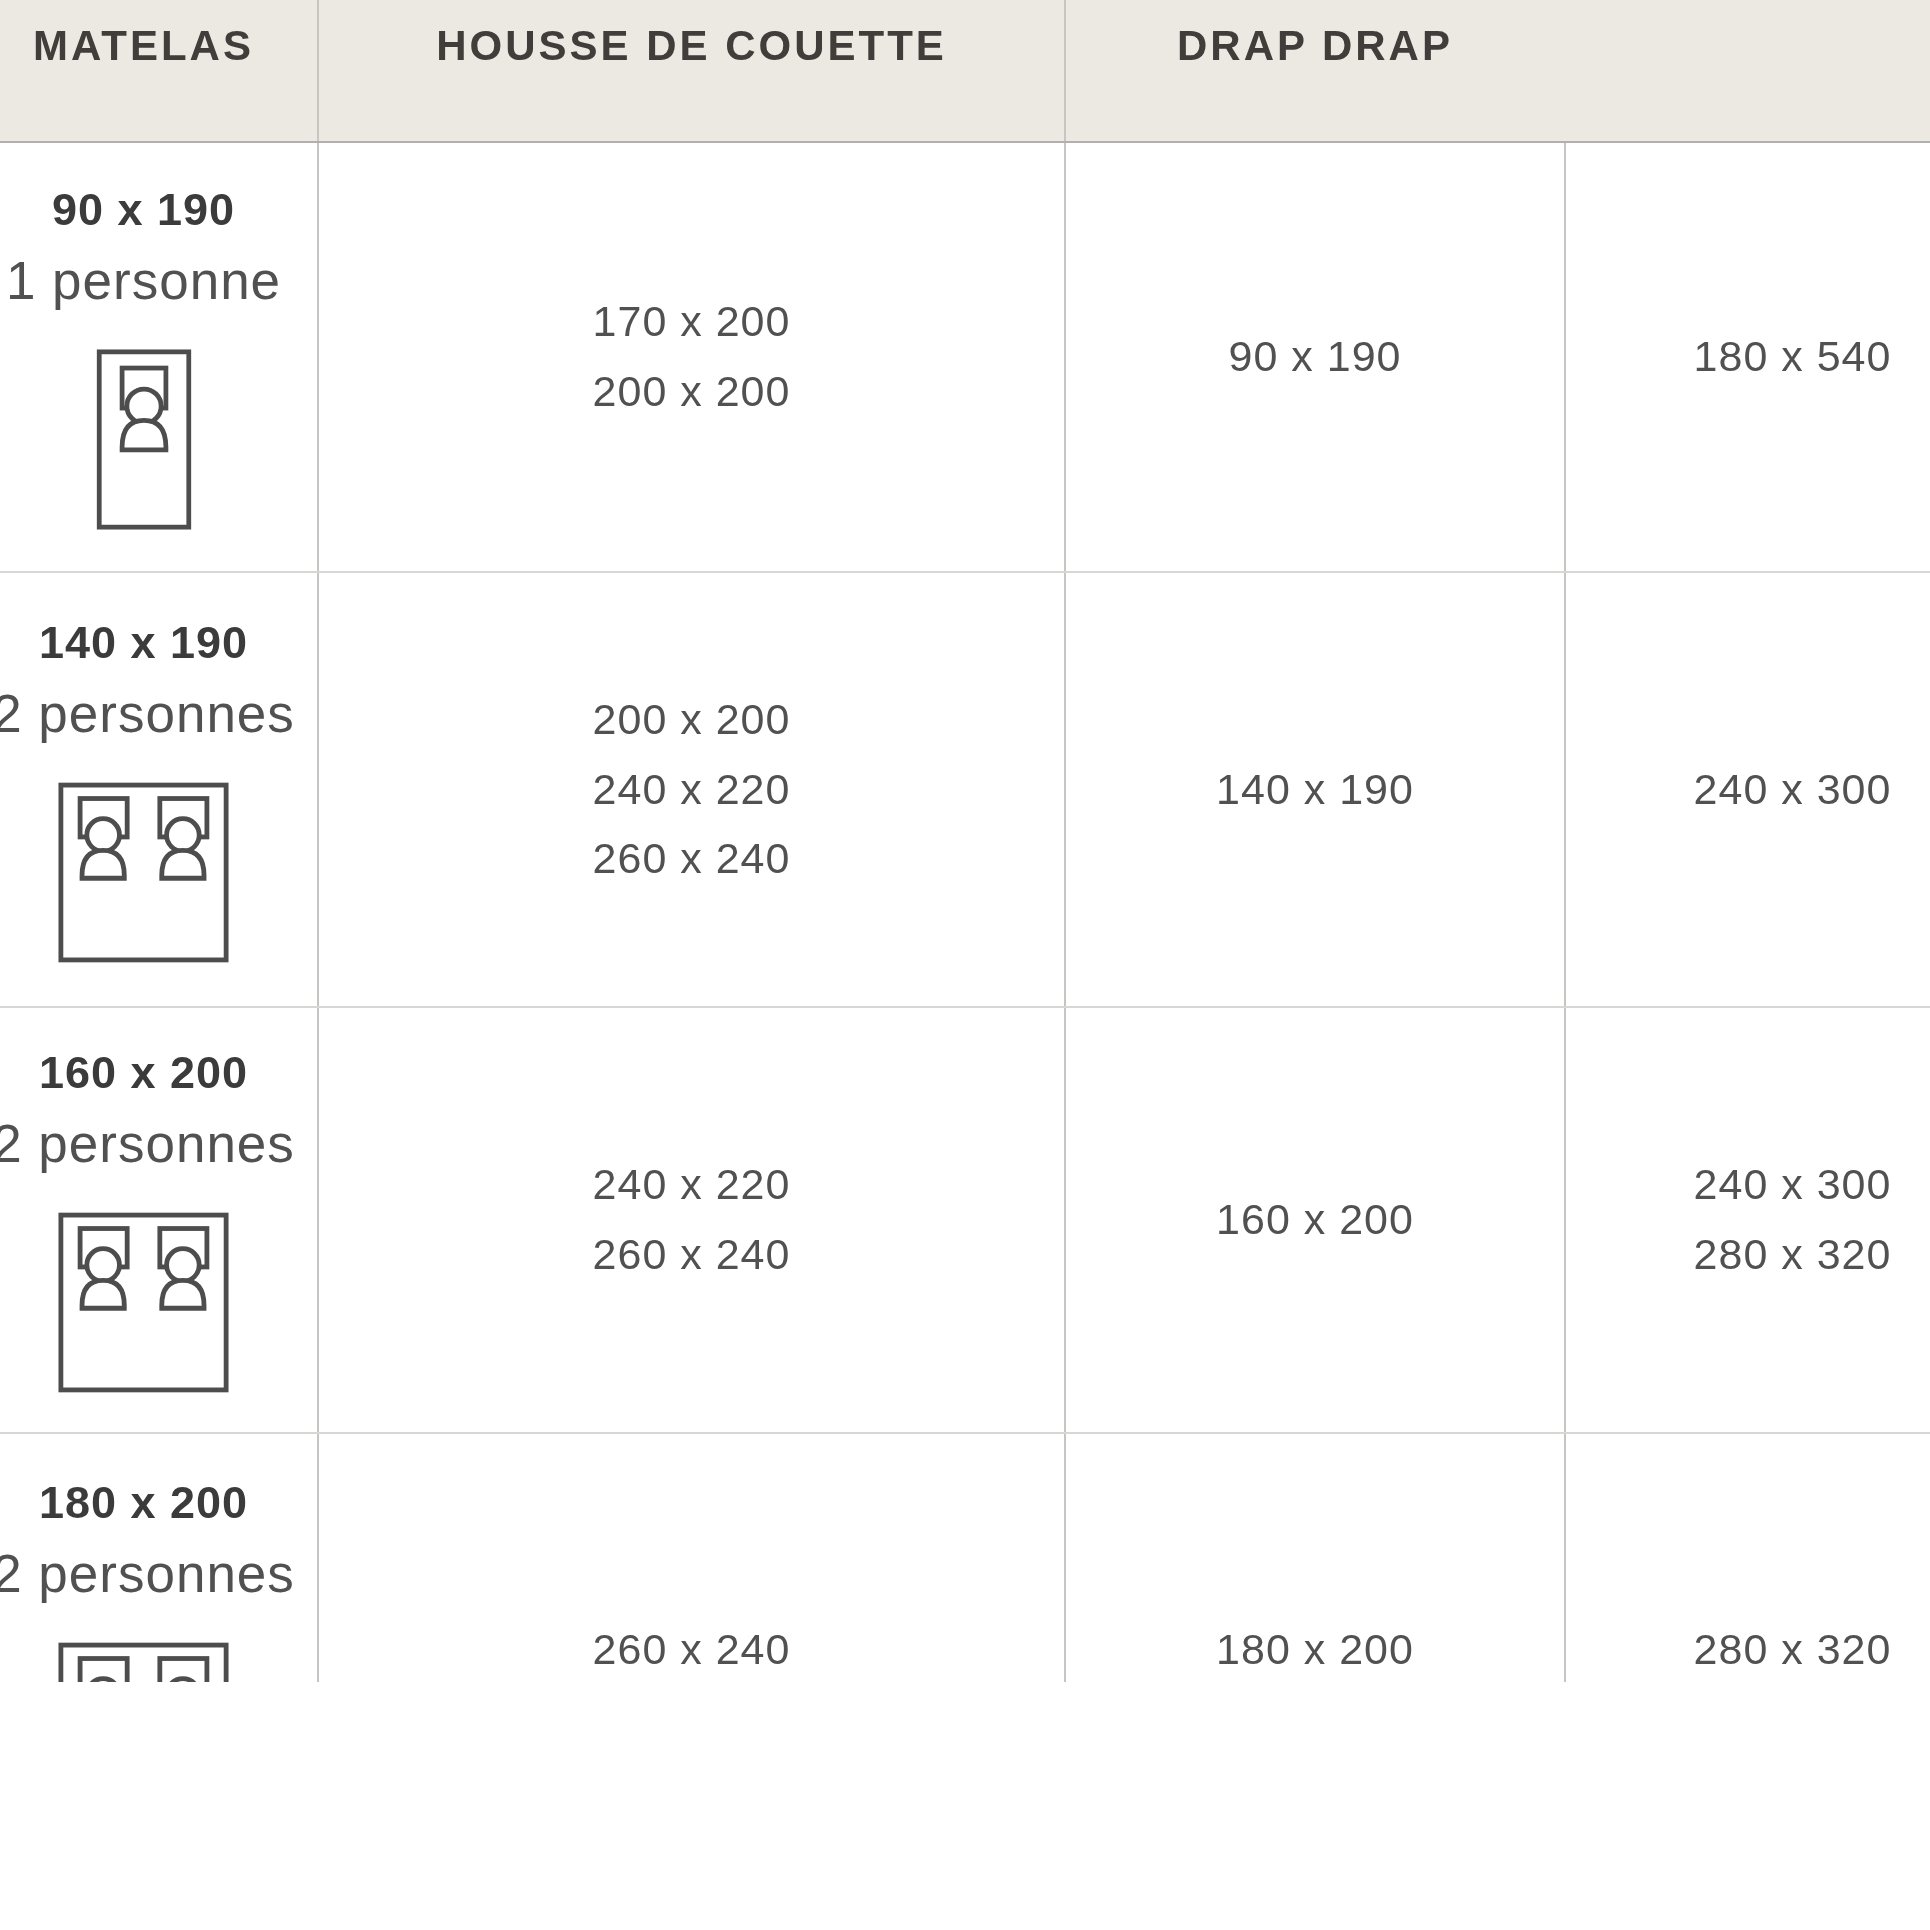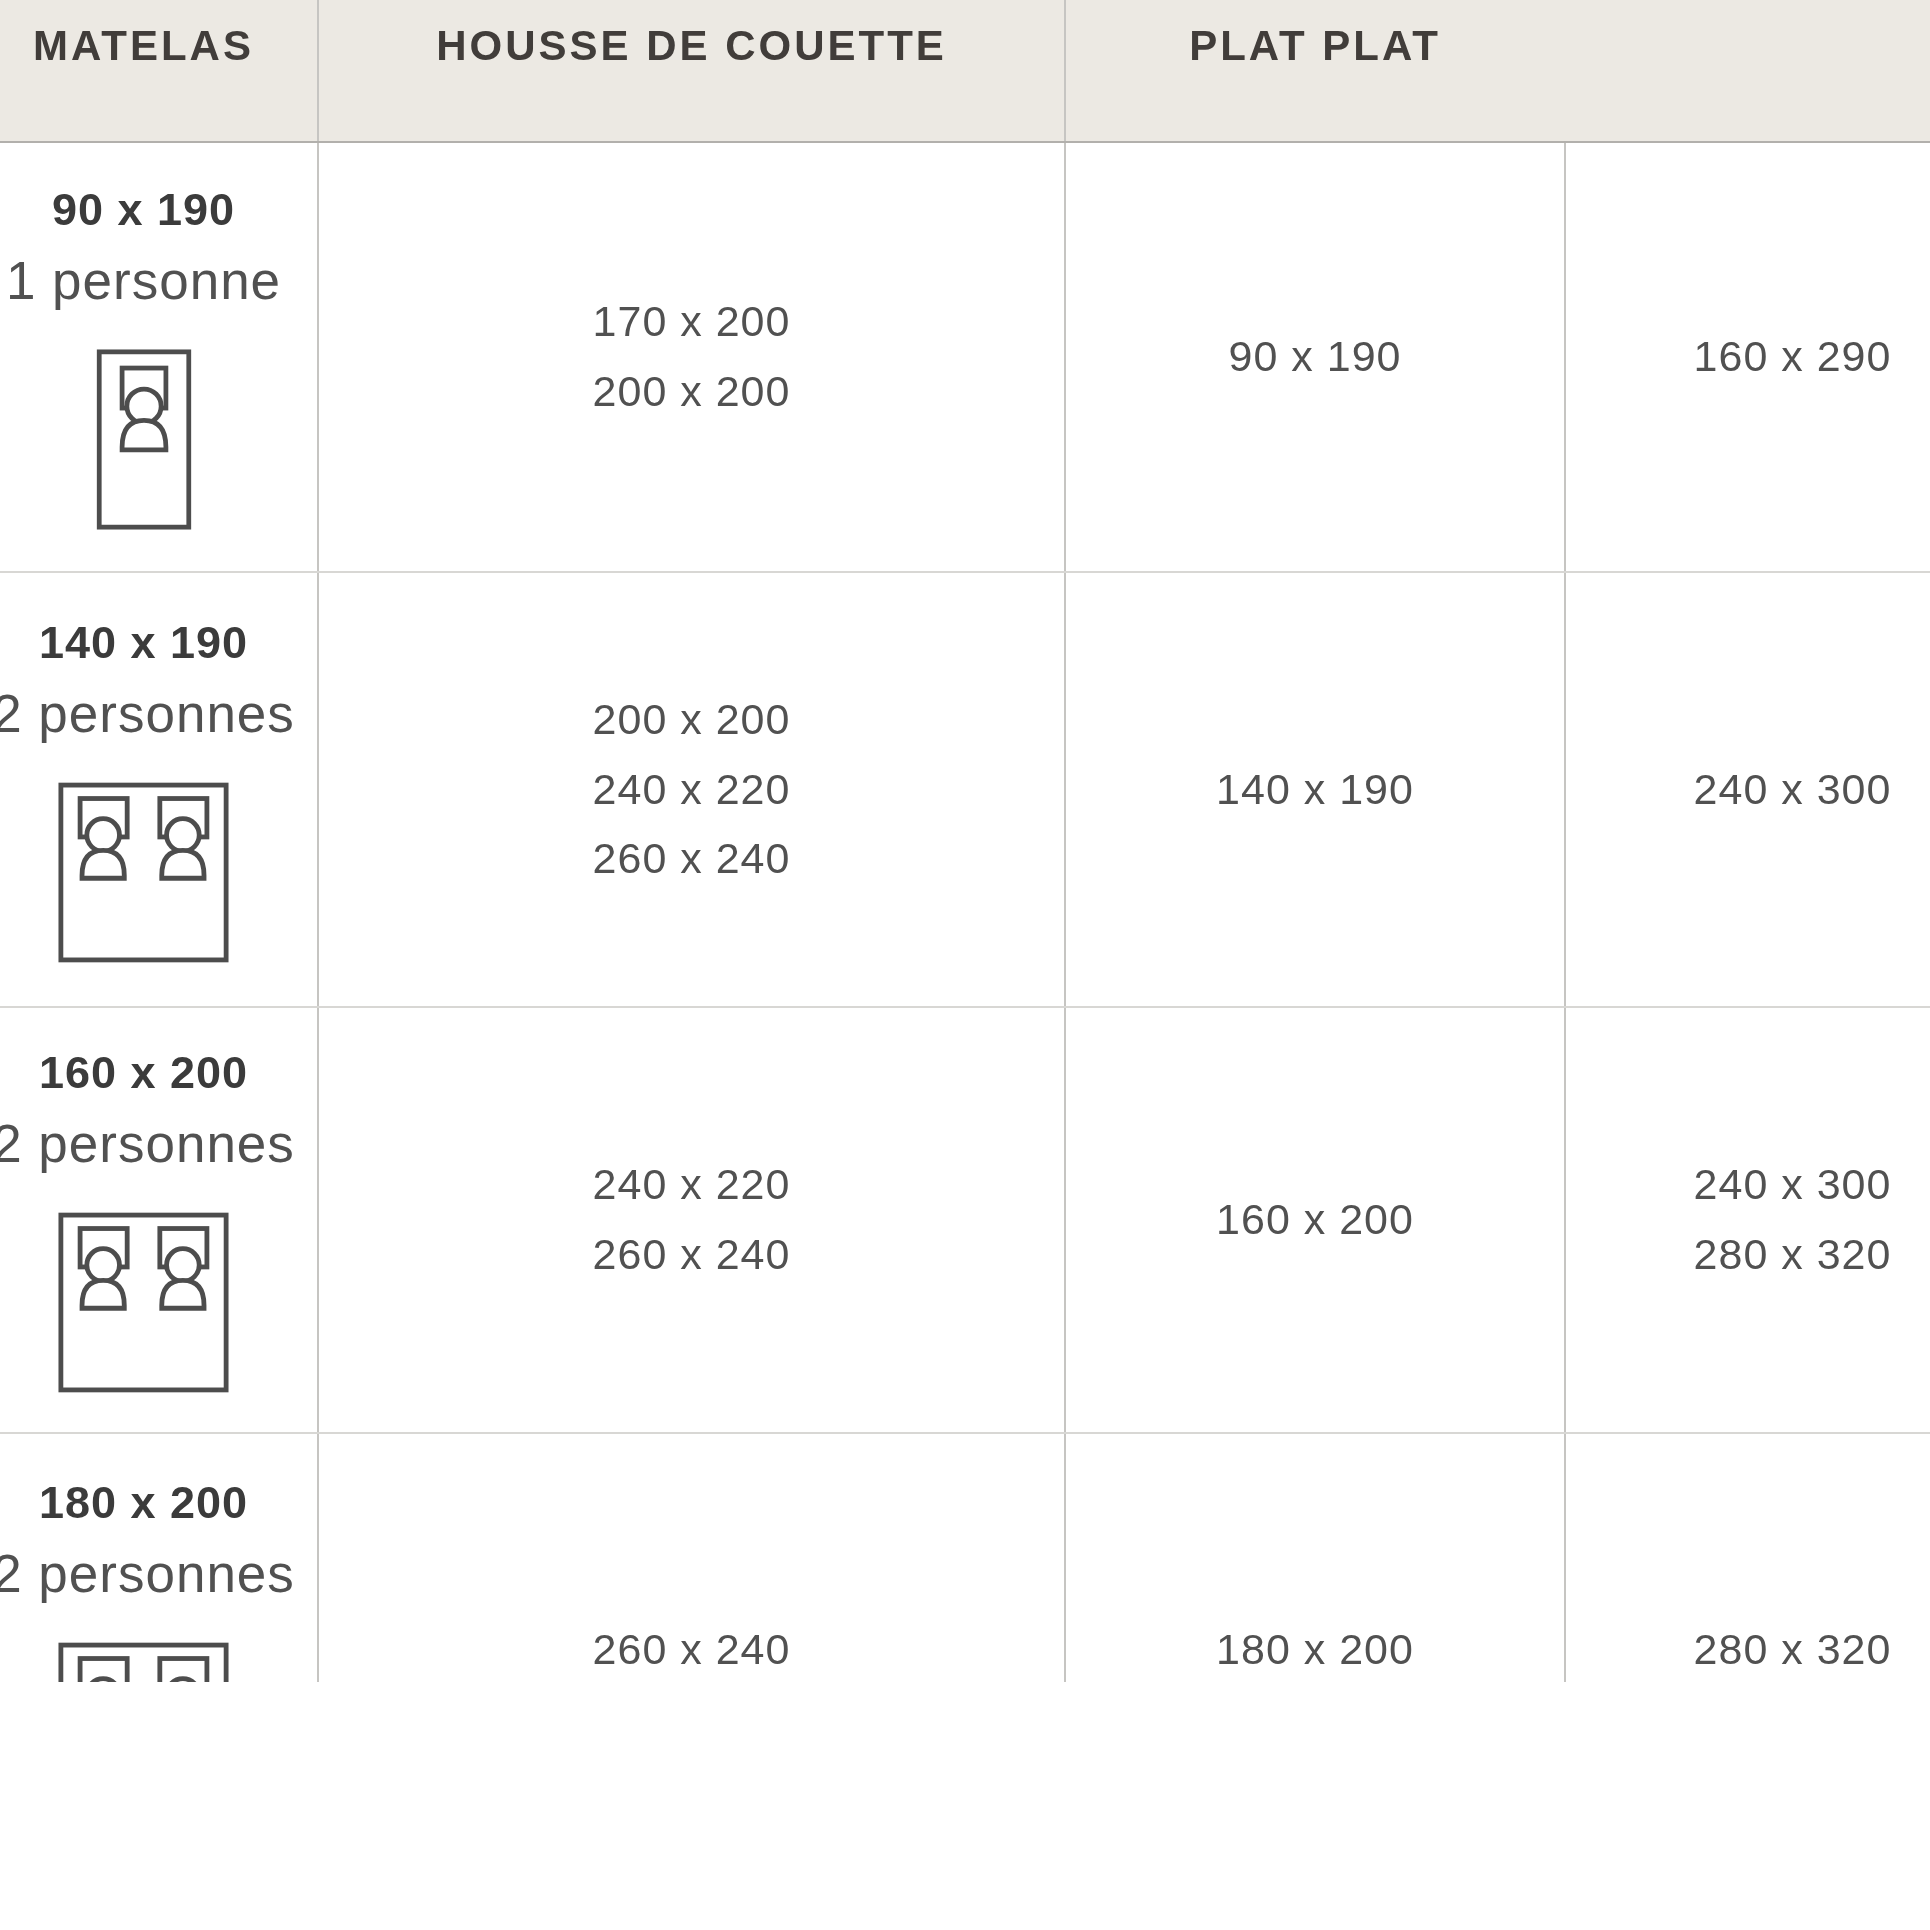--- a/index.html
+++ b/index.html
@@ -109,21 +109,21 @@
   <div class="tbl">
 
     <div class="row header-row">
       <div class="cell">
         <span>MATELAS</span>
       </div>
       <div class="cell">
         <span>HOUSSE DE COUETTE</span>
       </div>
       <div class="cell">
-        <span>PLAT PLAT</span>
+        <span>DRAP DRAP</span>
       </div>
     </div>
 
   <div class="row body-row">
     <div class="cell matelas-cell">
       <div class="m-size">90 x 190</div>
       <div class="m-persons">1 personne</div>
       <div class="m-icon">
         <svg class="icon-single" width="96" height="181" viewBox="0 0 100 190" fill="none">
           <rect x="3" y="3" width="94" height="184" stroke="#4d4d4d" stroke-width="5"></rect>
@@ -135,21 +135,21 @@
       </div>
     </div>
     <div class="cell values-cell hdc">
           <div class="val">170 x 200</div>
           <div class="val">200 x 200</div>
         </div>
     <div class="cell values-cell dh">
           <div class="val">90 x 190</div>
         </div>
     <div class="cell values-cell dp">
-          <div class="val">160 x 290</div>
+          <div class="val">180 x 540</div>
         </div>
   </div>
       <div class="row body-row">
     <div class="cell matelas-cell">
       <div class="m-size">140 x 190</div>
       <div class="m-persons">2 personnes</div>
       <div class="m-icon">
 
         <svg class="icon-double" width="171" height="181" viewBox="0 0 178 188" fill="none">
           <rect x="3" y="3" width="172" height="182" stroke="#4d4d4d" stroke-width="5"></rect>

